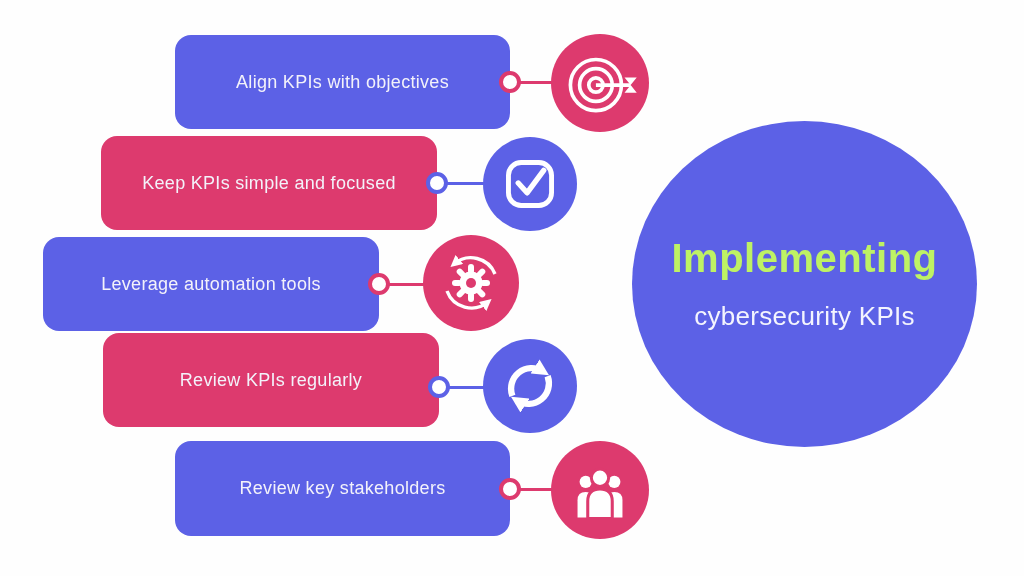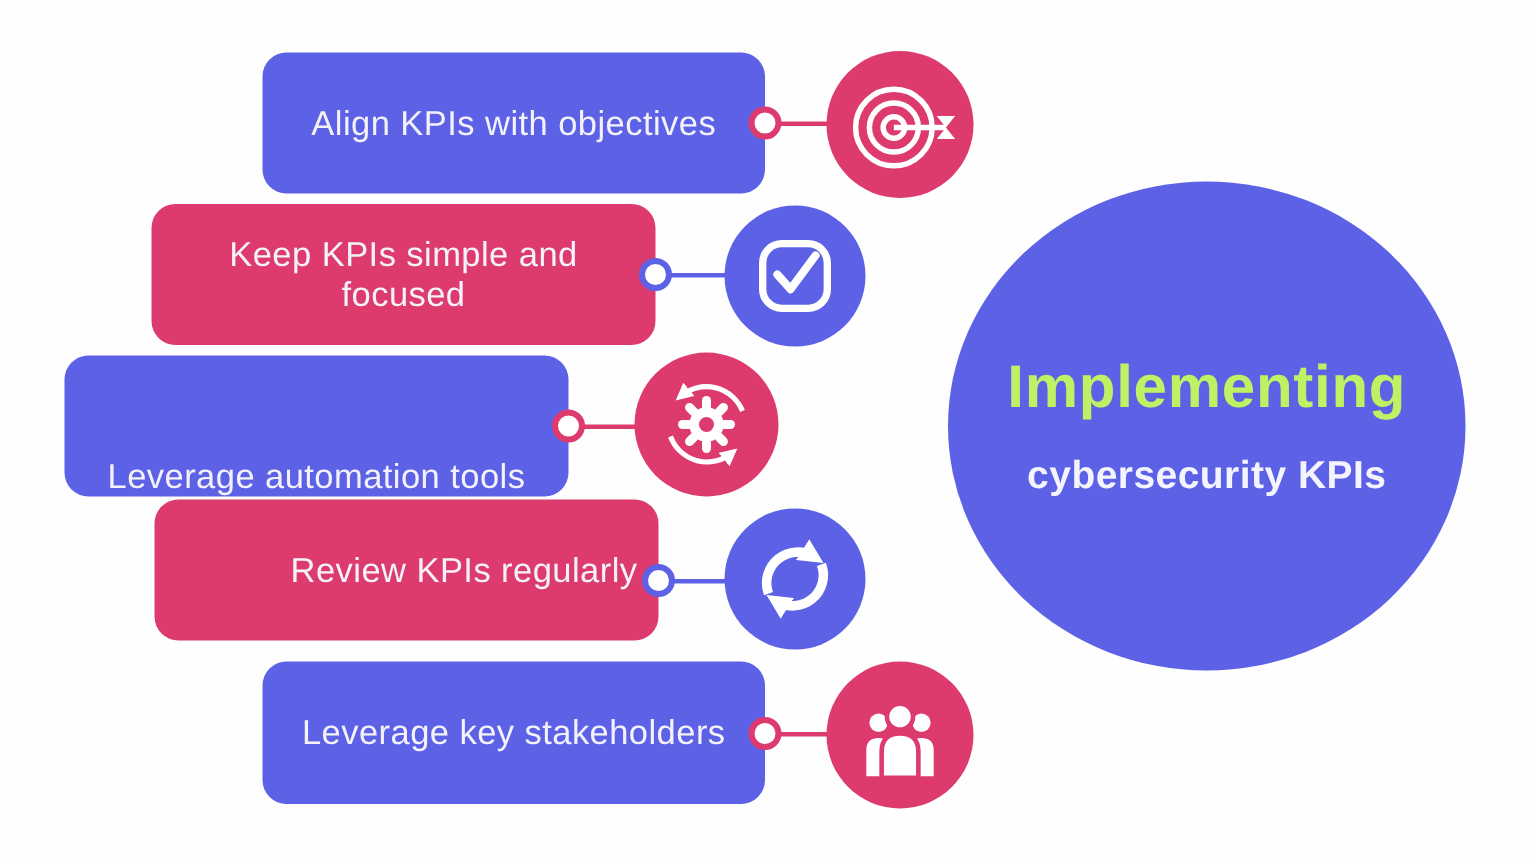--- a/index.html
+++ b/index.html
@@ -10,25 +10,25 @@
     position:relative;
   }
   .canvas{position:absolute;inset:0;}
 
   
   .pill{
     position:absolute;border-radius:16px;z-index:2;
     display:flex;align-items:center;justify-content:center;
   }
   .pill .label{
-    color:var(--text,#F3F2FA);font-size:23px;font-weight:500;letter-spacing:.3px;
+    color:var(--text,#F3F2FA);font-size:18px;font-weight:500;letter-spacing:.3px;
     text-align:center;padding:0 14px;
   }
   .variant-blue{background:var(--blue,#5C61E6);}
-  .variant-pink{background:var(--pink,#DD3A6E);justify-content:flex-end;}
+  .variant-pink{background:var(--pink,#DD3A6E);}
 
   
   .cline{position:absolute;height:2.5px;z-index:1;}
   .cline.variant-blue{background:var(--blue,#5C61E6);}
   .cline.variant-pink{background:var(--pink,#DD3A6E);}
   .dot{
     position:absolute;width:14px;height:14px;border-radius:50%;
     background:#fff;z-index:4;
   }
   .dot.variant-blue{border:4px solid var(--blue,#5C61E6);}
@@ -42,21 +42,21 @@
   .r1 .pill{left:175px;top:35px;width:335px;height:94px;}
   .r1 .cline{left:510px;top:81px;width:92px;}
   .r1 .dot{left:499px;top:71px;}
   .r1 .icircle{left:551px;top:34px;width:98px;height:98px;}
 
   .r2 .pill{left:101px;top:136px;width:336px;height:94px;}
   .r2 .cline{left:437px;top:182px;width:94px;}
   .r2 .dot{left:426px;top:172px;}
   .r2 .icircle{left:483px;top:137px;width:94px;height:94px;}
 
-  .r3 .pill{left:43px;top:237px;width:336px;height:94px;align-items:flex-end;}
+  .r3 .pill{left:43px;top:237px;width:336px;height:94px;}
   .r3 .cline{left:379px;top:283px;width:93px;}
   .r3 .dot{left:368px;top:273px;}
   .r3 .icircle{left:423px;top:235px;width:96px;height:96px;}
 
   .r4 .pill{left:103px;top:333px;width:336px;height:94px;}
   .r4 .cline{left:439px;top:386px;width:92px;}
   .r4 .dot{left:428px;top:376px;}
   .r4 .icircle{left:483px;top:339px;width:94px;height:94px;}
 
   .r5 .pill{left:175px;top:441px;width:335px;height:95px;}
@@ -64,21 +64,21 @@
   .r5 .dot{left:499px;top:478px;}
   .r5 .icircle{left:551px;top:441px;width:98px;height:98px;}
 
   
   .big-circle{
     position:absolute;left:632px;top:121px;width:345px;height:326px;
     border-radius:50%;background:var(--blue,#5C61E6);z-index:2;
     display:flex;flex-direction:column;align-items:center;justify-content:center;
   }
   .big-title{color:#bef264;font-size:40px;font-weight:bold;letter-spacing:.5px;line-height:1.05;}
-  .big-sub{color:rgba(255,255,255,.93);font-size:26px;font-weight:700;margin-top:22px;letter-spacing:.3px;}
+  .big-sub{color:rgba(255,255,255,.93);font-size:26px;font-weight:400;margin-top:22px;letter-spacing:.3px;}
 </style>
 </head>
 <body>
 
 <div class="canvas">
 
   <div class="row r1">
     <div class="pill variant-blue">
       <span class="label">Align KPIs with objectives</span>
     </div>
@@ -160,21 +160,21 @@
         <g fill="none" stroke="#fff" stroke-width="6.5">
           <path d="M30,58 A21,21 0 0 1 61,33" marker-end="url(#ah4)"></path>
           <path d="M66,38 A21,21 0 0 1 35,63" marker-end="url(#ah4)"></path>
         </g>
       </svg>
     </div>
   </div>
 
   <div class="row r5">
     <div class="pill variant-blue">
-      <span class="label">Leverage key stakeholders</span>
+      <span class="label">Review key stakeholders</span>
     </div>
     <div class="cline variant-pink"></div>
     <div class="dot variant-pink"></div>
     <div class="icircle variant-pink">
       <svg viewBox="0 0 96 96">
         <g fill="#fff">
           <circle cx="34" cy="40" r="6"></circle>
           <path d="M26,75 L26,58 Q26,50 34,50 Q42,50 42,58 L42,75 Z"></path>
           <circle cx="62" cy="40" r="6"></circle>
           <path d="M54,75 L54,58 Q54,50 62,50 Q70,50 70,58 L70,75 Z"></path>

